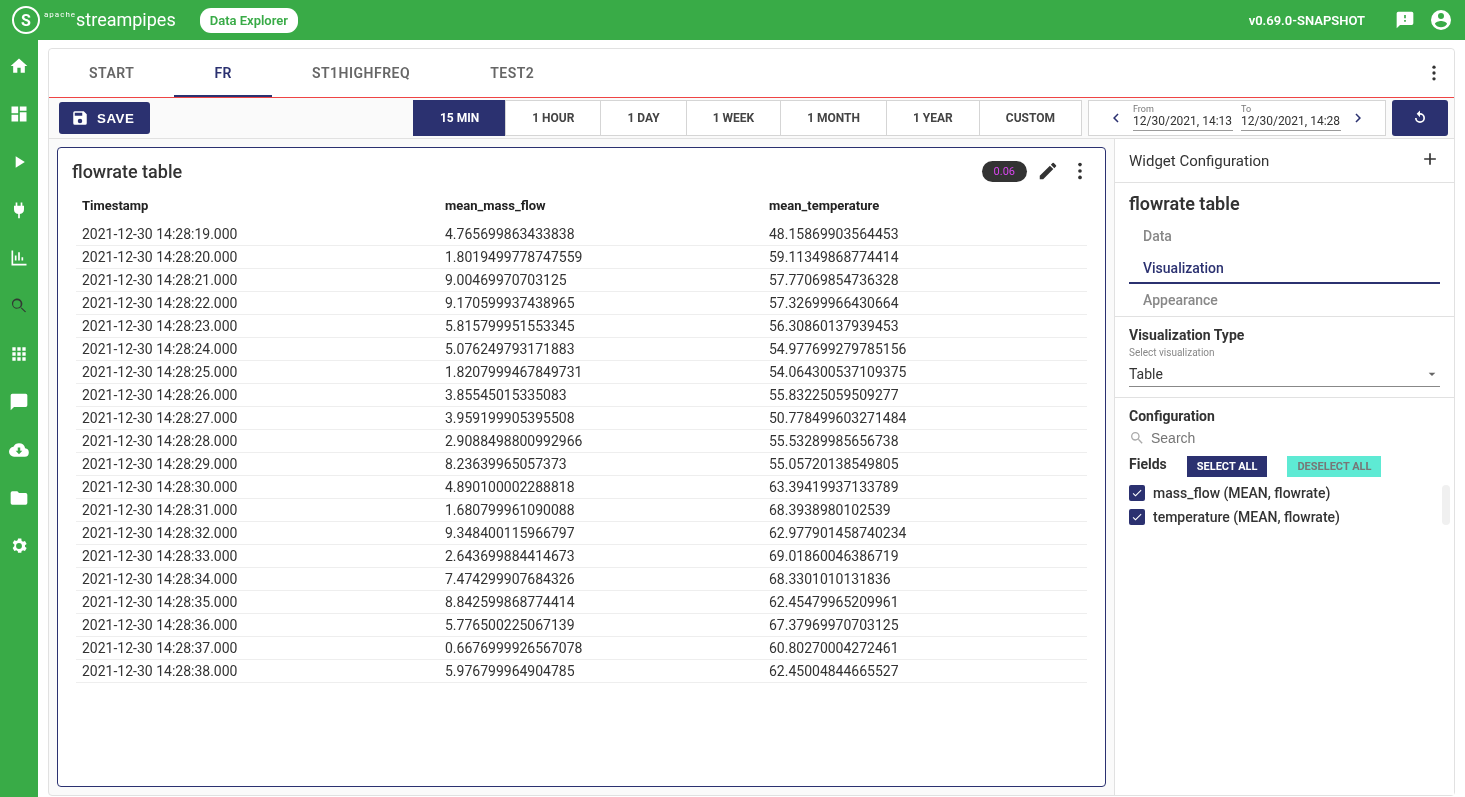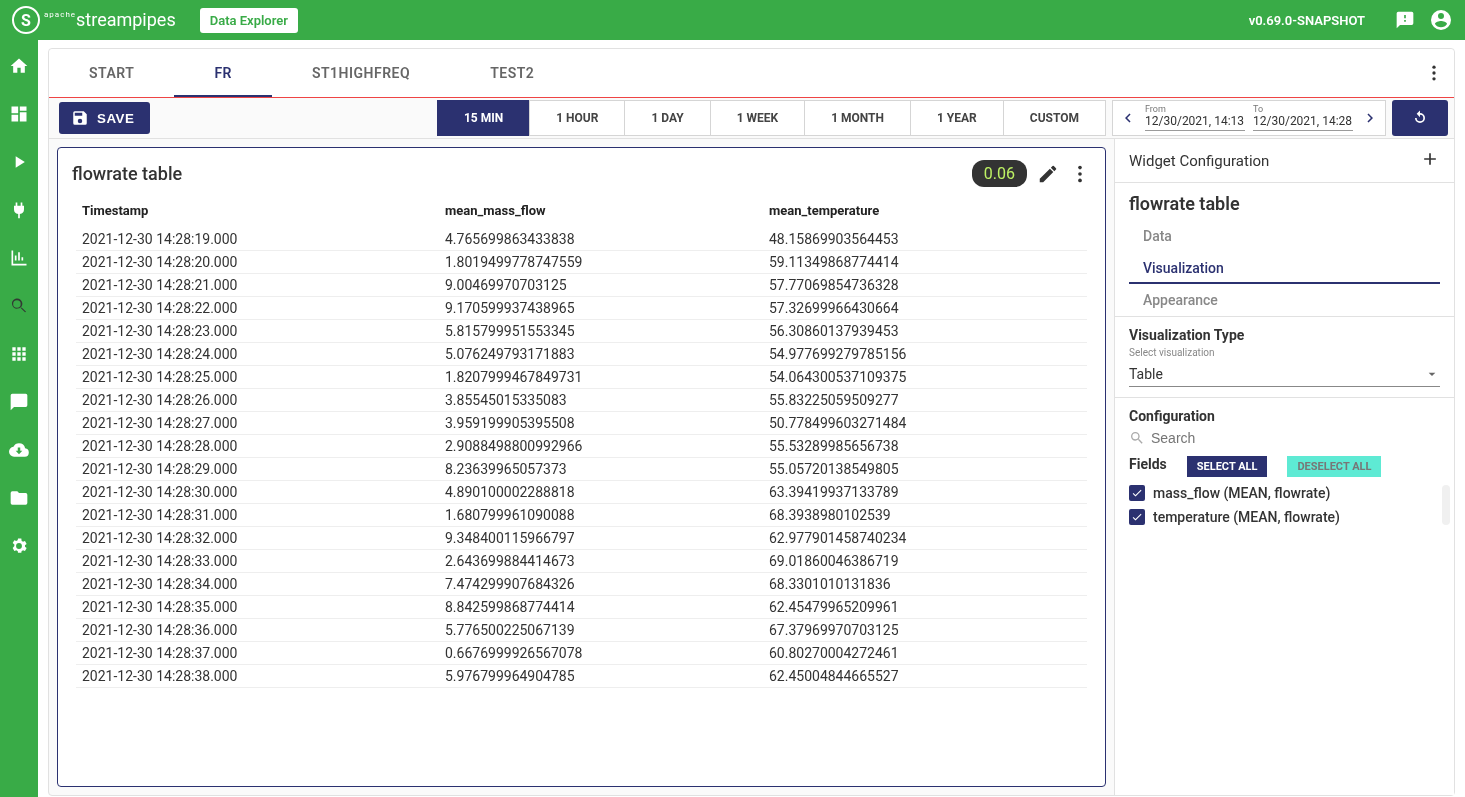--- a/index.html
+++ b/index.html
@@ -4,21 +4,21 @@
 <style>
 * { box-sizing: border-box; margin: 0; padding: 0; }
 body { font-family: Roboto, Arial, sans-serif; font-size: 14px; color: #333; background: #fff; width: 1465px; height: 797px; overflow: hidden; }
 
 .topbar { background: #39ab47; height: 40px; display: flex; align-items: center; padding: 0 12px; color: #fff; }
 .logo { display: flex; align-items: center; gap: 4px; }
 .logo-mark { width: 28px; height: 28px; border: 2.5px solid #fff; border-radius: 50%; display: flex; align-items: center; justify-content: center; font-weight: bold; font-size: 16px; }
 .logo-text { display: flex; flex-direction: row; line-height: 1; }
 .logo-apache { font-size: 8px; letter-spacing: 1px; }
 .logo-name { font-size: 18px; font-weight: 400; }
-.page-tag { background: #fff; color: #39ab47; padding: 5px 10px; border-radius: 3px; font-weight: 600; margin-left: 24px; font-size: 13px; }
+.page-tag { background: #fff; color: #39ab47; padding: 5px 10px; border-radius: 11px; font-weight: 600; margin-left: 24px; font-size: 13px; }
 .topbar-spacer { flex: 1; }
 .version { font-size: 13px; font-weight: 600; margin-right: 16px; }
 .topbar-icon { width: 24px; height: 24px; margin-left: 12px; cursor: pointer; display: flex; align-items: center; justify-content: center; }
 .topbar-icon svg { fill: #fff; }
 
 .layout { display: flex; height: calc(797px - 40px); }
 .sidenav { width: 38px; background: #39ab47; display: flex; flex-direction: column; align-items: center; padding-top: 15px; gap: 26px; }
 .sidenav-item { width: 22px; height: 22px; cursor: pointer; color: #fff; display: flex; align-items: center; justify-content: center; }
 .sidenav-item svg { fill: currentColor; }
 .sidenav-item.active { color: #333; opacity: 0.95; }
@@ -32,33 +32,33 @@
 .tabs-spacer { flex: 1; }
 .tabs-menu { width: 40px; display: flex; align-items: center; justify-content: center; cursor: pointer; }
 
 .toolbar { height: 42px; display: flex; align-items: center; padding: 0 6px; gap: 0; border-top: 1px solid #ef4444; border-bottom: 1px solid #e1e1e1; background: #fafafa; }
 .save-btn { background: #2b3170; color: #fff; border: none; height: 32px; padding: 0 16px 0 12px; border-radius: 3px; display: flex; align-items: center; gap: 8px; font-weight: 600; cursor: pointer; letter-spacing: 0.5px; margin-left: 4px; }
 .save-btn svg { fill: #fff; width: 18px; height: 18px; }
 .toolbar-spacer { flex: 1; }
 .range-group { display: flex; height: 36px; }
 .range-btn { border: 1px solid #d5d5d5; background: #fff; padding: 0 26px; font-size: 12px; font-weight: 700; color: #444; cursor: pointer; display: flex; align-items: center; margin-left: -1px; }
 .range-btn.active { background: #2b3170; color: #fff; border-color: #2b3170; }
-.date-nav { display: flex; align-items: center; height: 36px; border: 1px solid #d5d5d5; background: #fff; margin-left: 6px; padding: 0 6px; gap: 8px; }
+.date-nav { display: flex; align-items: center; height: 36px; border: 1px solid #d5d5d5; background: #fff; margin-left: 6px; padding: 0 18px; gap: 8px; }
 .date-arrow { cursor: pointer; color: #2b3170; display: flex; }
 .date-field { display: flex; flex-direction: column; line-height: 1.1; border-bottom: 1px solid #9a9a9a; padding-bottom: 2px; min-width: 100px; }
 .date-label { font-size: 9px; color: #777; }
 .date-value { font-size: 12px; color: #333; }
 .refresh-btn { width: 56px; height: 36px; background: #2b3170; margin-left: 6px; display: flex; align-items: center; justify-content: center; border-radius: 3px; cursor: pointer; }
 .refresh-btn svg { fill: #fff; width: 20px; height: 20px; }
 
 .content { flex: 1; display: flex; overflow: hidden; }
 .widget { flex: 1; margin: 8px; border: 1.5px solid #2b3170; border-radius: 4px; background: #fff; display: flex; flex-direction: column; overflow: hidden; }
 .widget-header { display: flex; align-items: center; padding: 12px 14px 6px 14px; gap: 10px; }
 .widget-title { font-size: 18px; font-weight: 500; flex: 1; }
-.widget-badge { background: #333; color: #bef264; border-radius: 12px; padding: 4px 12px; font-size: 16px; }
+.widget-badge { background: #333; color: #d946ef; border-radius: 12px; padding: 4px 12px; font-size: 11px; }
 .widget-action { cursor: pointer; color: #333; display: flex; }
 .table-wrap { flex: 1; overflow: auto; padding: 0 18px; }
 table { width: 100%; border-collapse: collapse; }
 th { text-align: left; font-size: 13px; font-weight: 700; color: #222; padding: 10px 6px; }
 td { font-size: 14px; color: #333; padding: 3px 6px; border-bottom: 1px solid #eee; }
 
 .inspector { width: 340px; border-left: 1px solid #e1e1e1; background: #fff; display: flex; flex-direction: column; overflow: auto; }
 .insp-section { border-bottom: 1px solid #e1e1e1; }
 .insp-head { display: flex; align-items: center; padding: 10px 14px; }
 .insp-head-title { font-size: 15px; font-weight: 400; flex: 1; }

